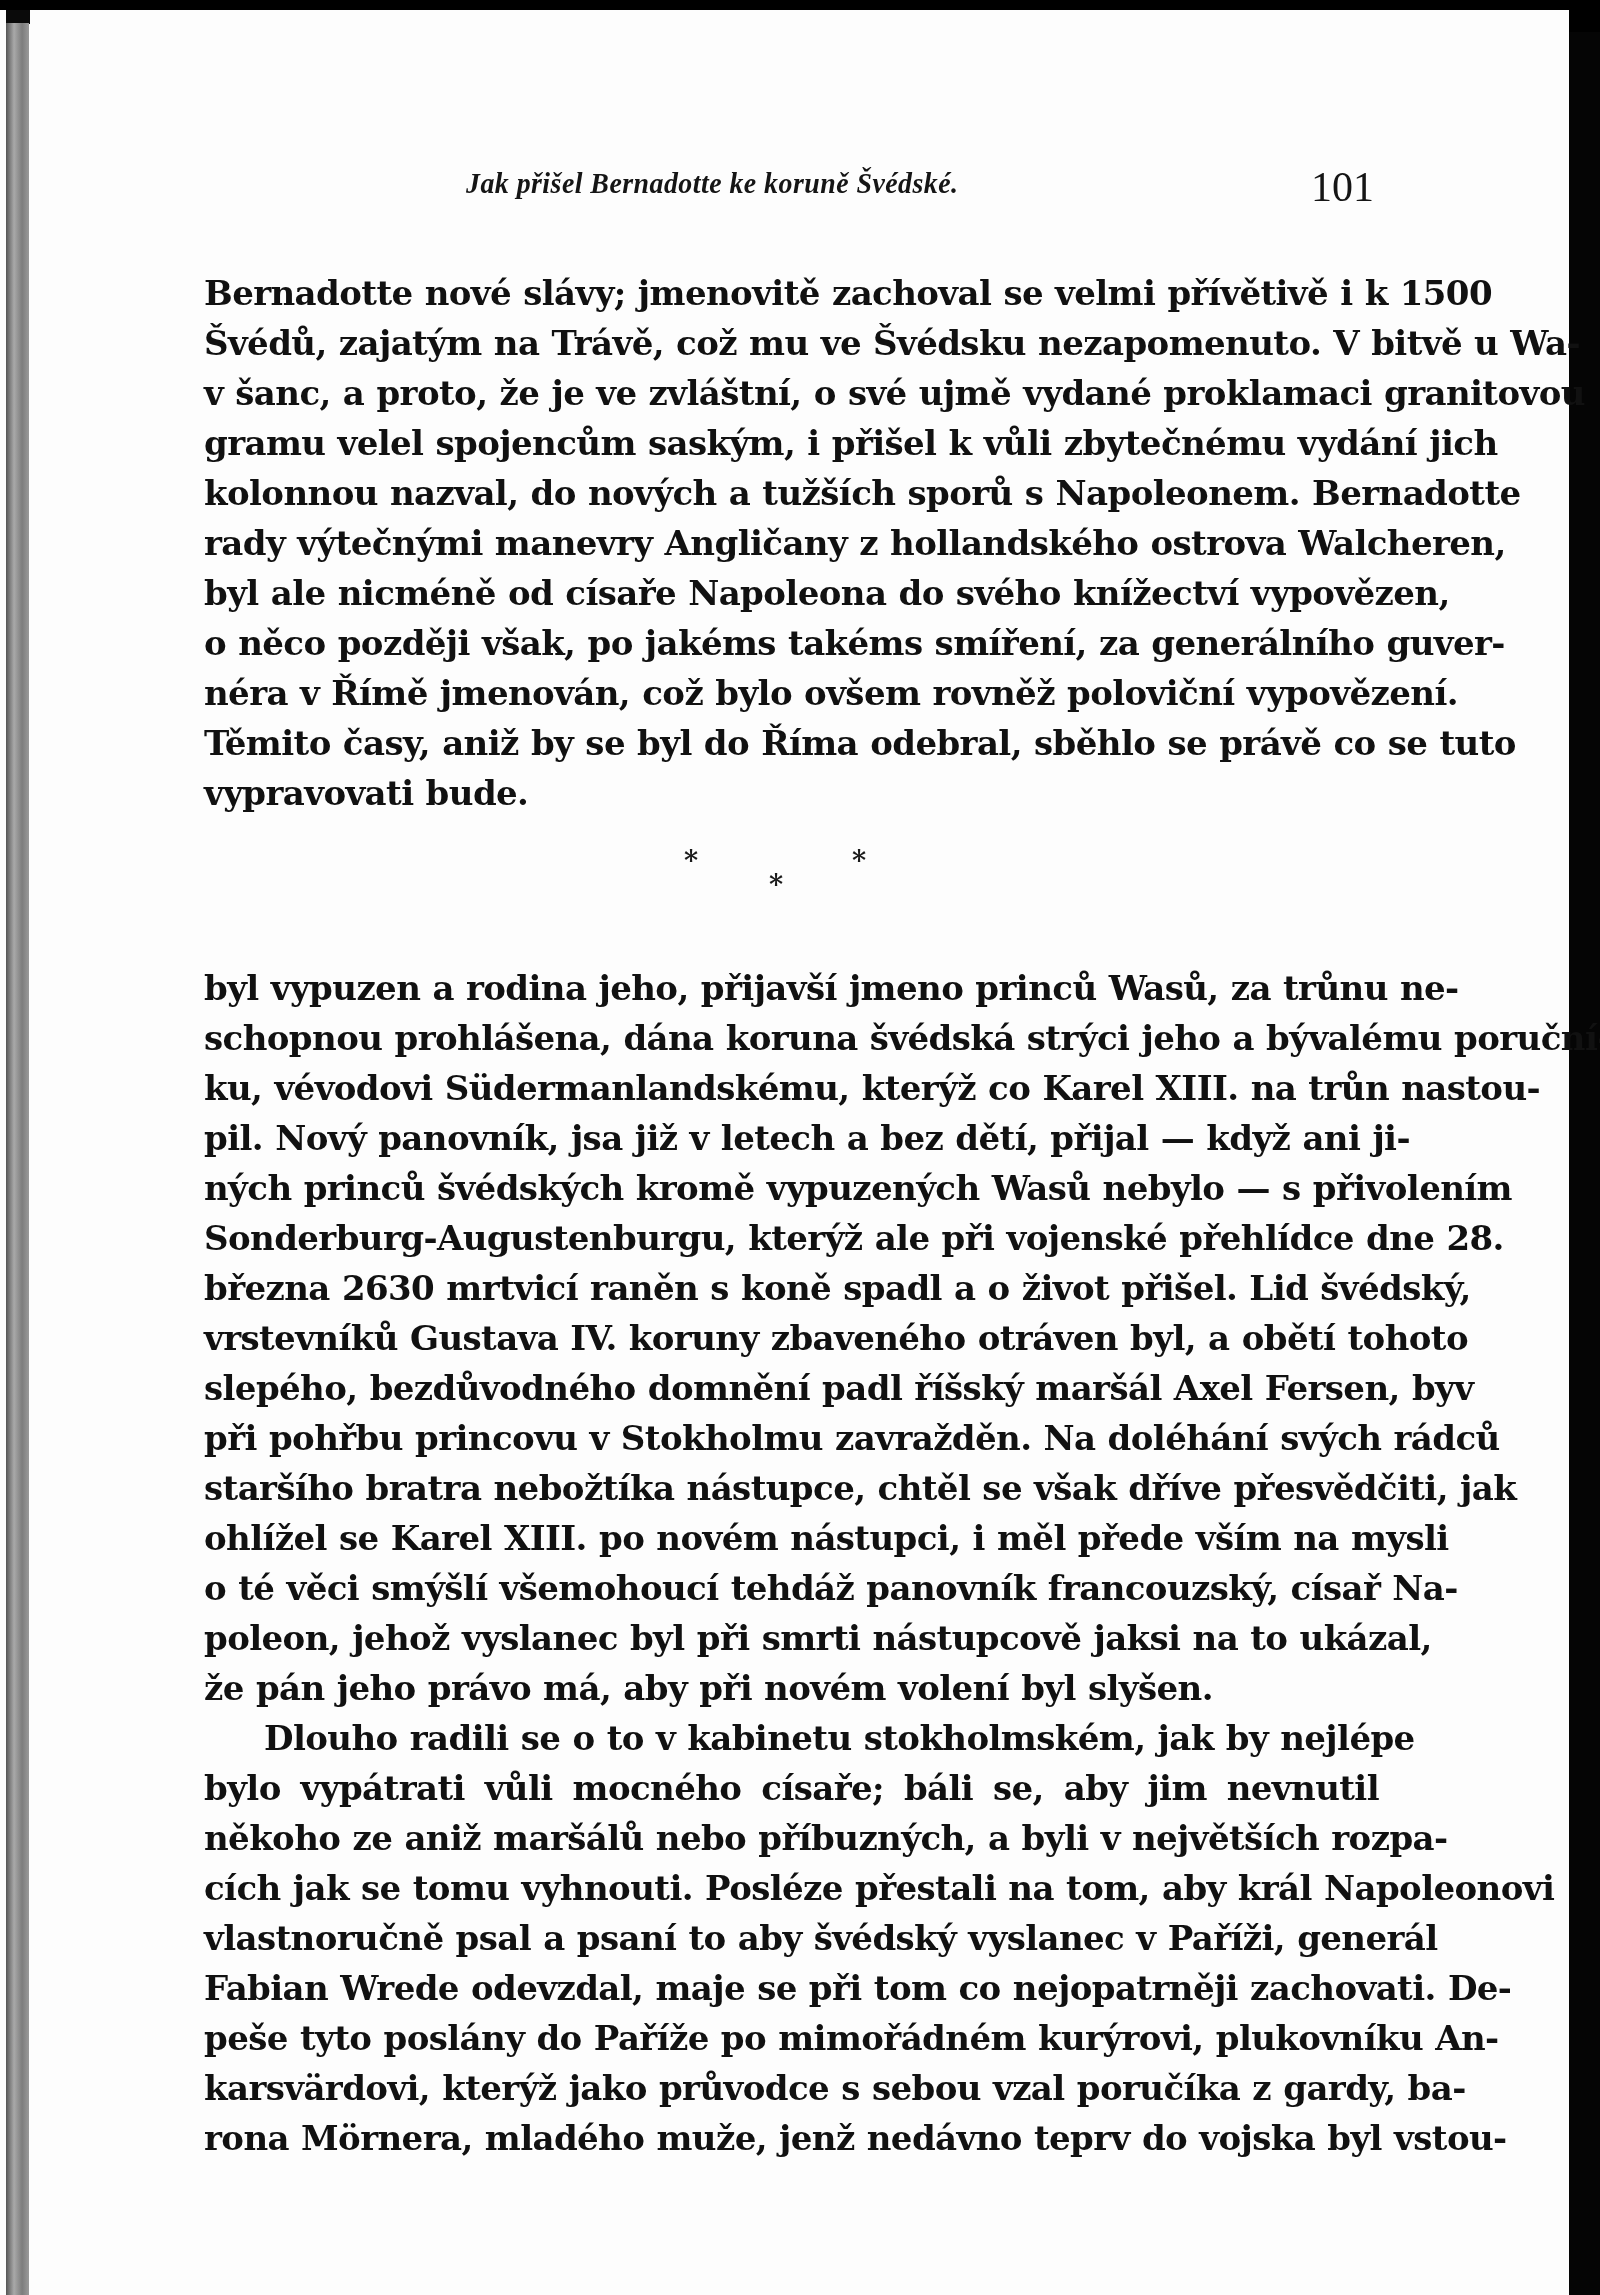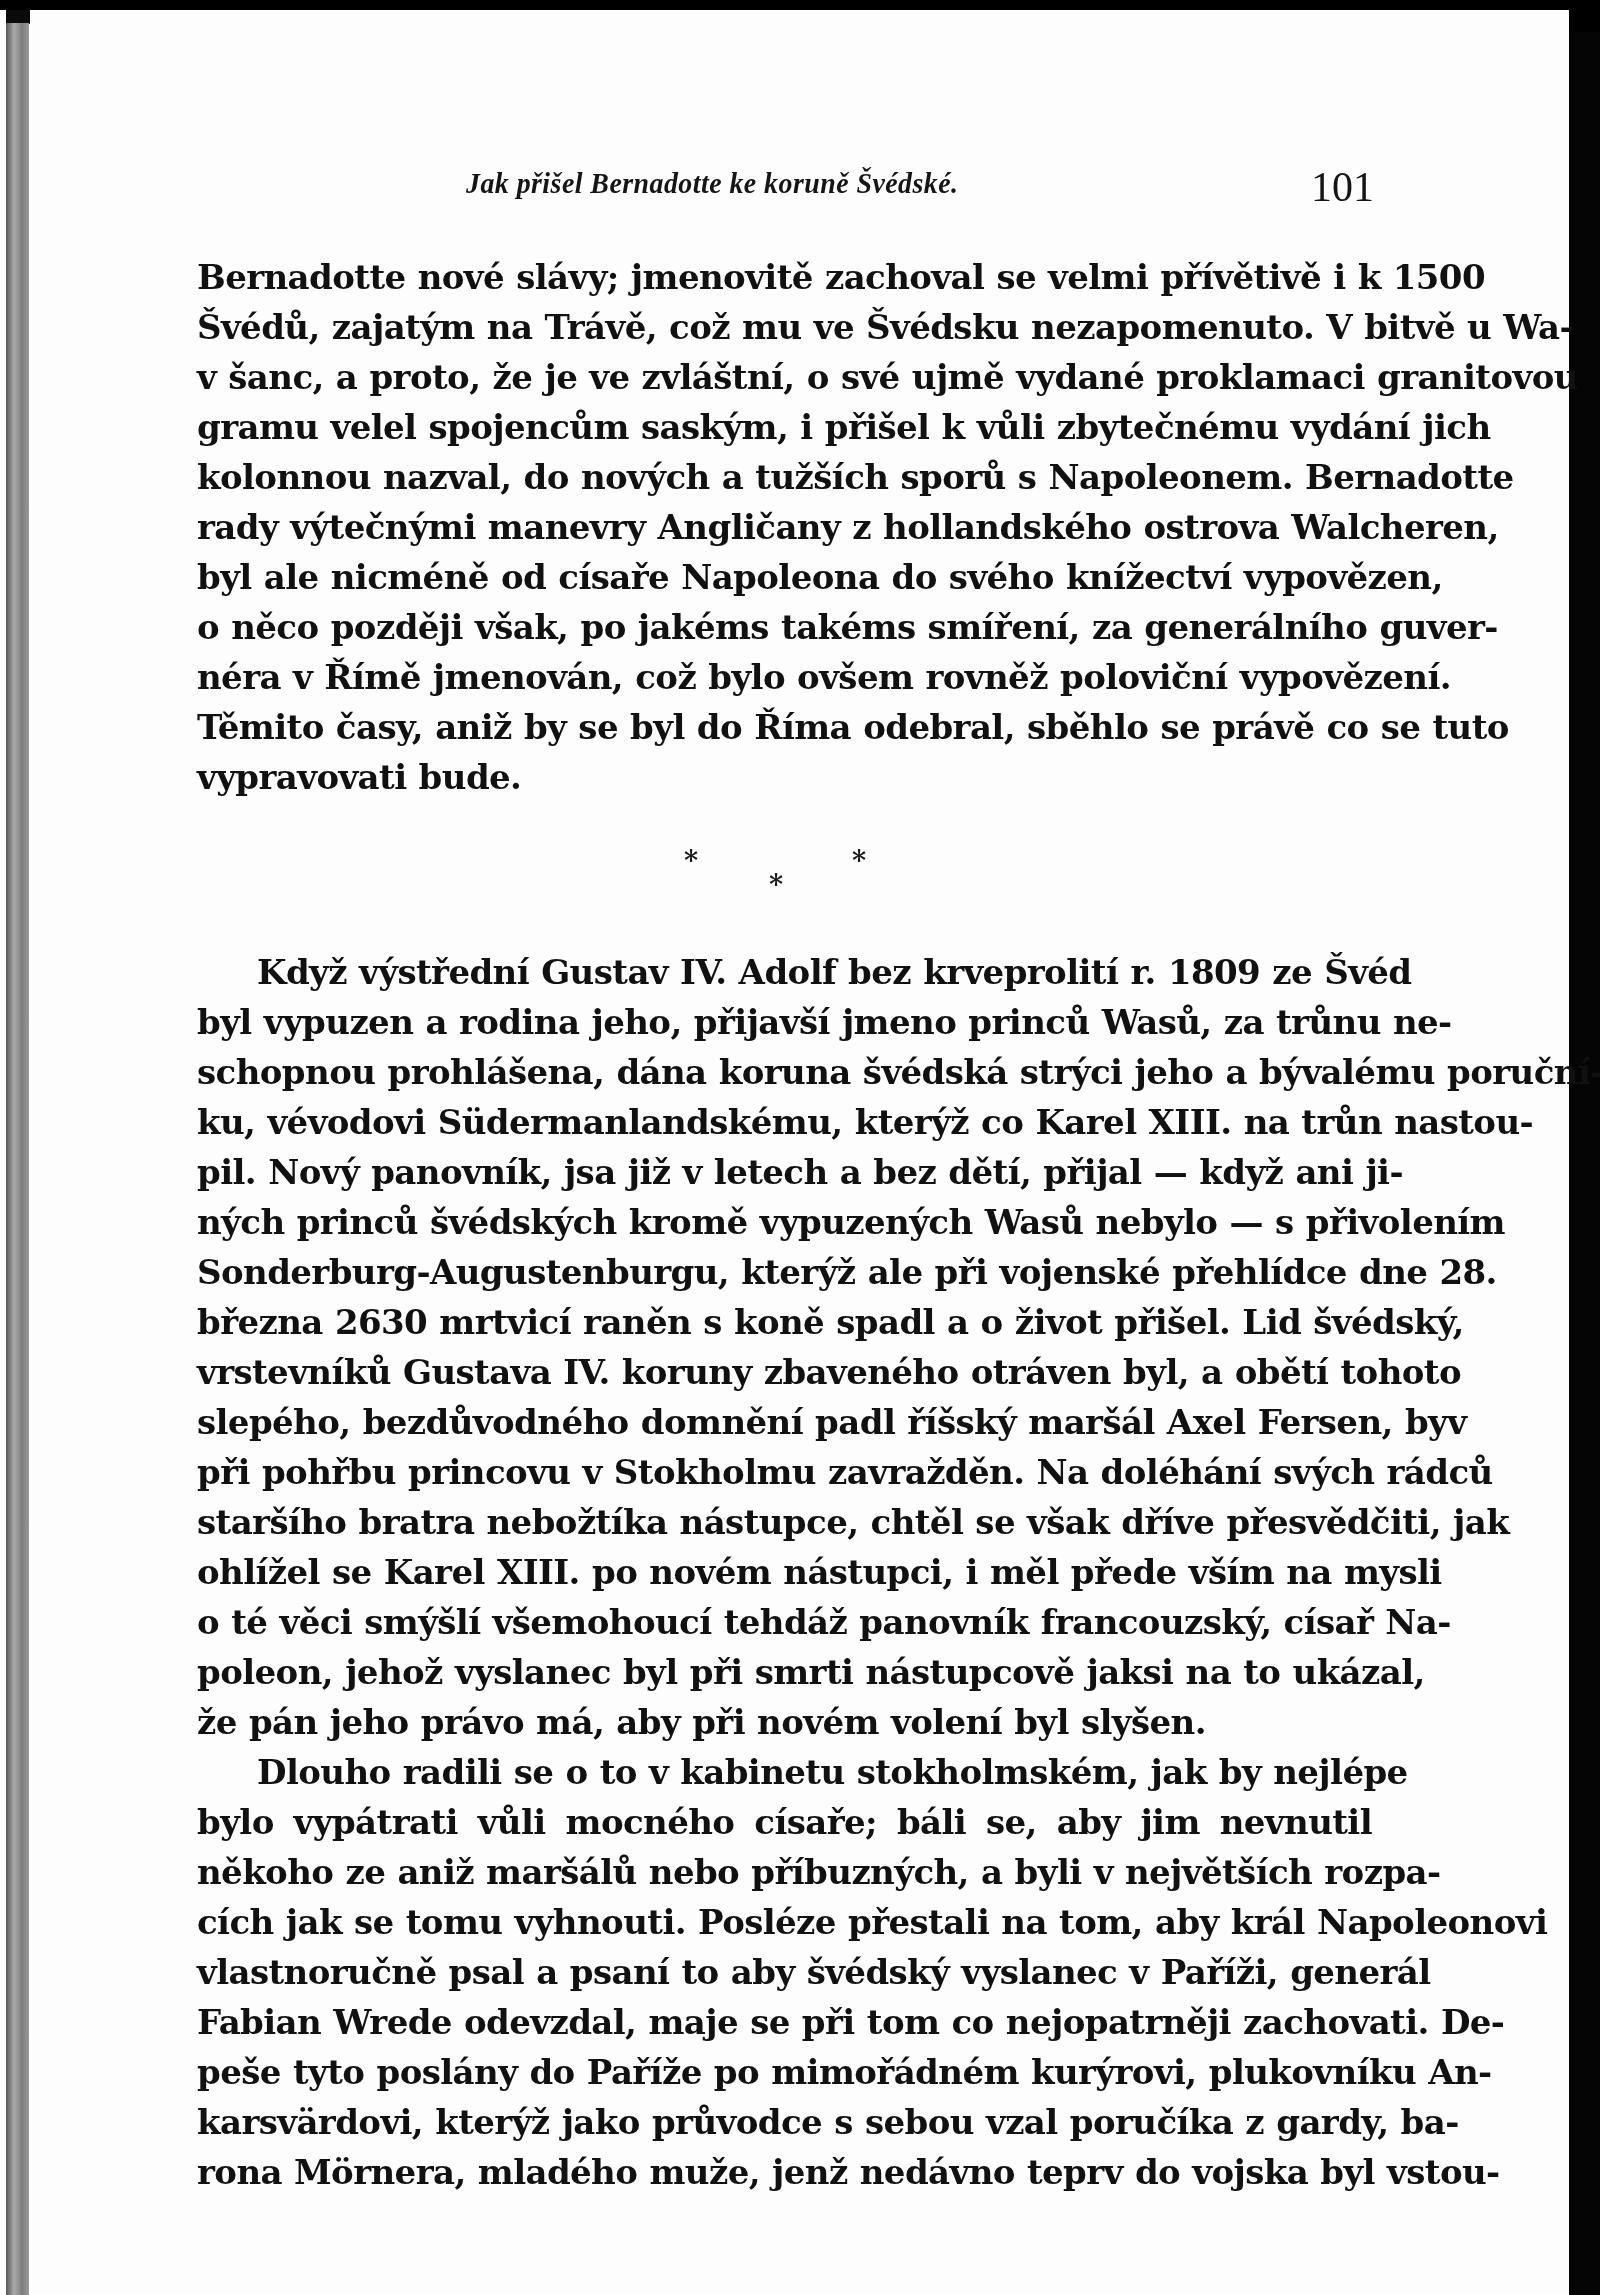--- a/index.html
+++ b/index.html
@@ -32,21 +32,21 @@
     font-style: italic; font-weight: bold;
     font-size: 29px; letter-spacing: 0.5px; color: #151515;
     transform: scaleX(0.96); transform-origin: left;
   }
   .page-number {
     position: absolute; right: 15px; top: 0;
     font-family: "Liberation Serif", "DejaVu Serif", serif;
     font-size: 42px; color: #151515;
   }
   .text-block {
-    position: absolute; left: 197px; width: 1175px;
+    position: absolute; left: 204px; width: 1175px; margin-top: 16px;
   }
   .line {
     display: block; height: 50px; line-height: 50px;
     font-size: 34px; white-space: nowrap;
     text-align: justify; text-align-last: justify;
     font-weight: bold;
     font-family: "DejaVu Serif", "Liberation Serif", serif;
     letter-spacing: -0.6px; word-spacing: 0.9px;
   }
   .line.last { text-align-last: left; }
@@ -88,21 +88,20 @@
   <span class="line last">vypravovati bude.</span>
 </div>
 
 <div class="asterisms">
   <span class="star s1">*</span>
   <span class="star s2">*</span>
   <span class="star s3">*</span>
 </div>
 
 <div class="text-block p2">
-  <span class="line indent">Když výstřední Gustav IV. Adolf bez krveprolití r. 1809 ze Švéd</span>
   <span class="line">byl vypuzen a rodina jeho, přijavší jmeno princů Wasů, za trůnu ne-</span>
   <span class="line">schopnou prohlášena, dána koruna švédská strýci jeho a bývalému poruční-</span>
   <span class="line">ku, vévodovi Südermanlandskému, kterýž co Karel XIII. na trůn nastou-</span>
   <span class="line">pil. Nový panovník, jsa již v letech a bez dětí, přijal — když ani ji-</span>
   <span class="line">ných princů švédských kromě vypuzených Wasů nebylo — s přivolením</span>
   <span class="line">Sonderburg-Augustenburgu, kterýž ale při vojenské přehlídce dne 28.</span>
   <span class="line">března 2630 mrtvicí raněn s koně spadl a o život přišel. Lid švédský,</span>
   <span class="line">vrstevníků Gustava IV. koruny zbaveného otráven byl, a obětí tohoto</span>
   <span class="line">slepého, bezdůvodného domnění padl říšský maršál Axel Fersen, byv</span>
   <span class="line">při pohřbu princovu v Stokholmu zavražděn. Na doléhání svých rádců</span>

